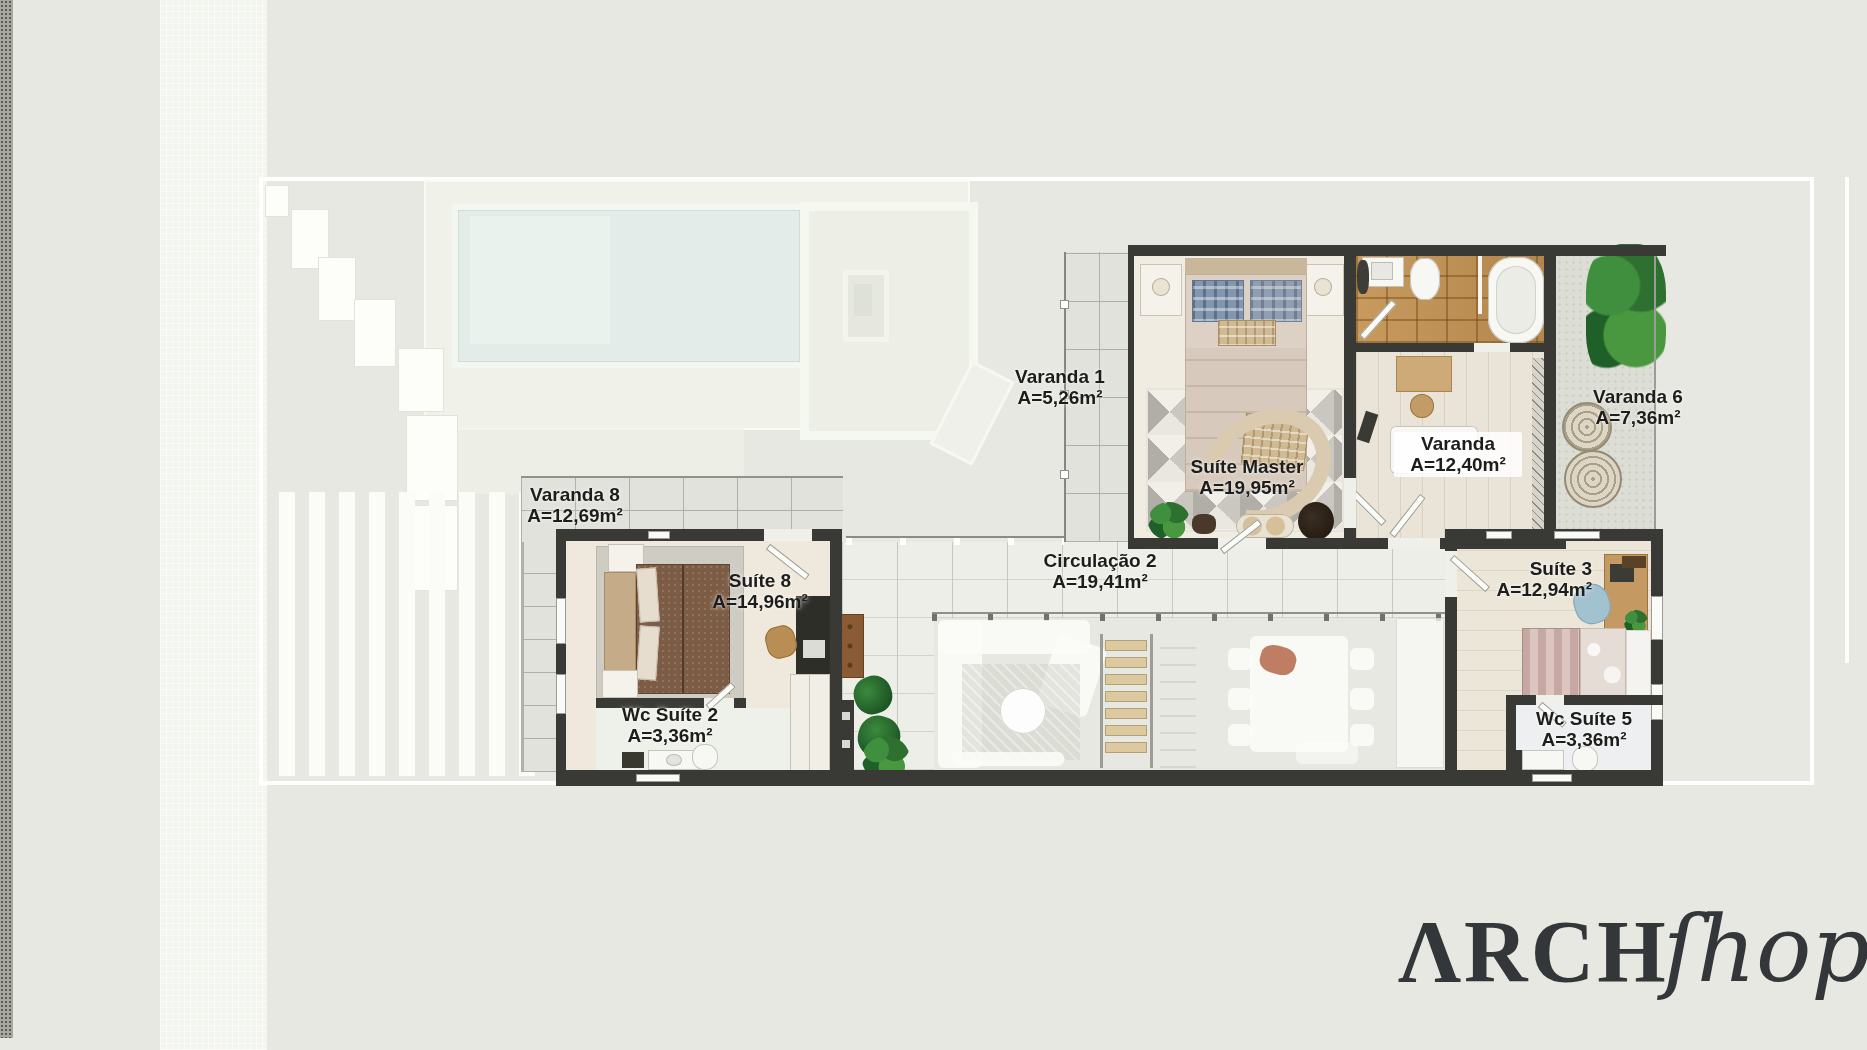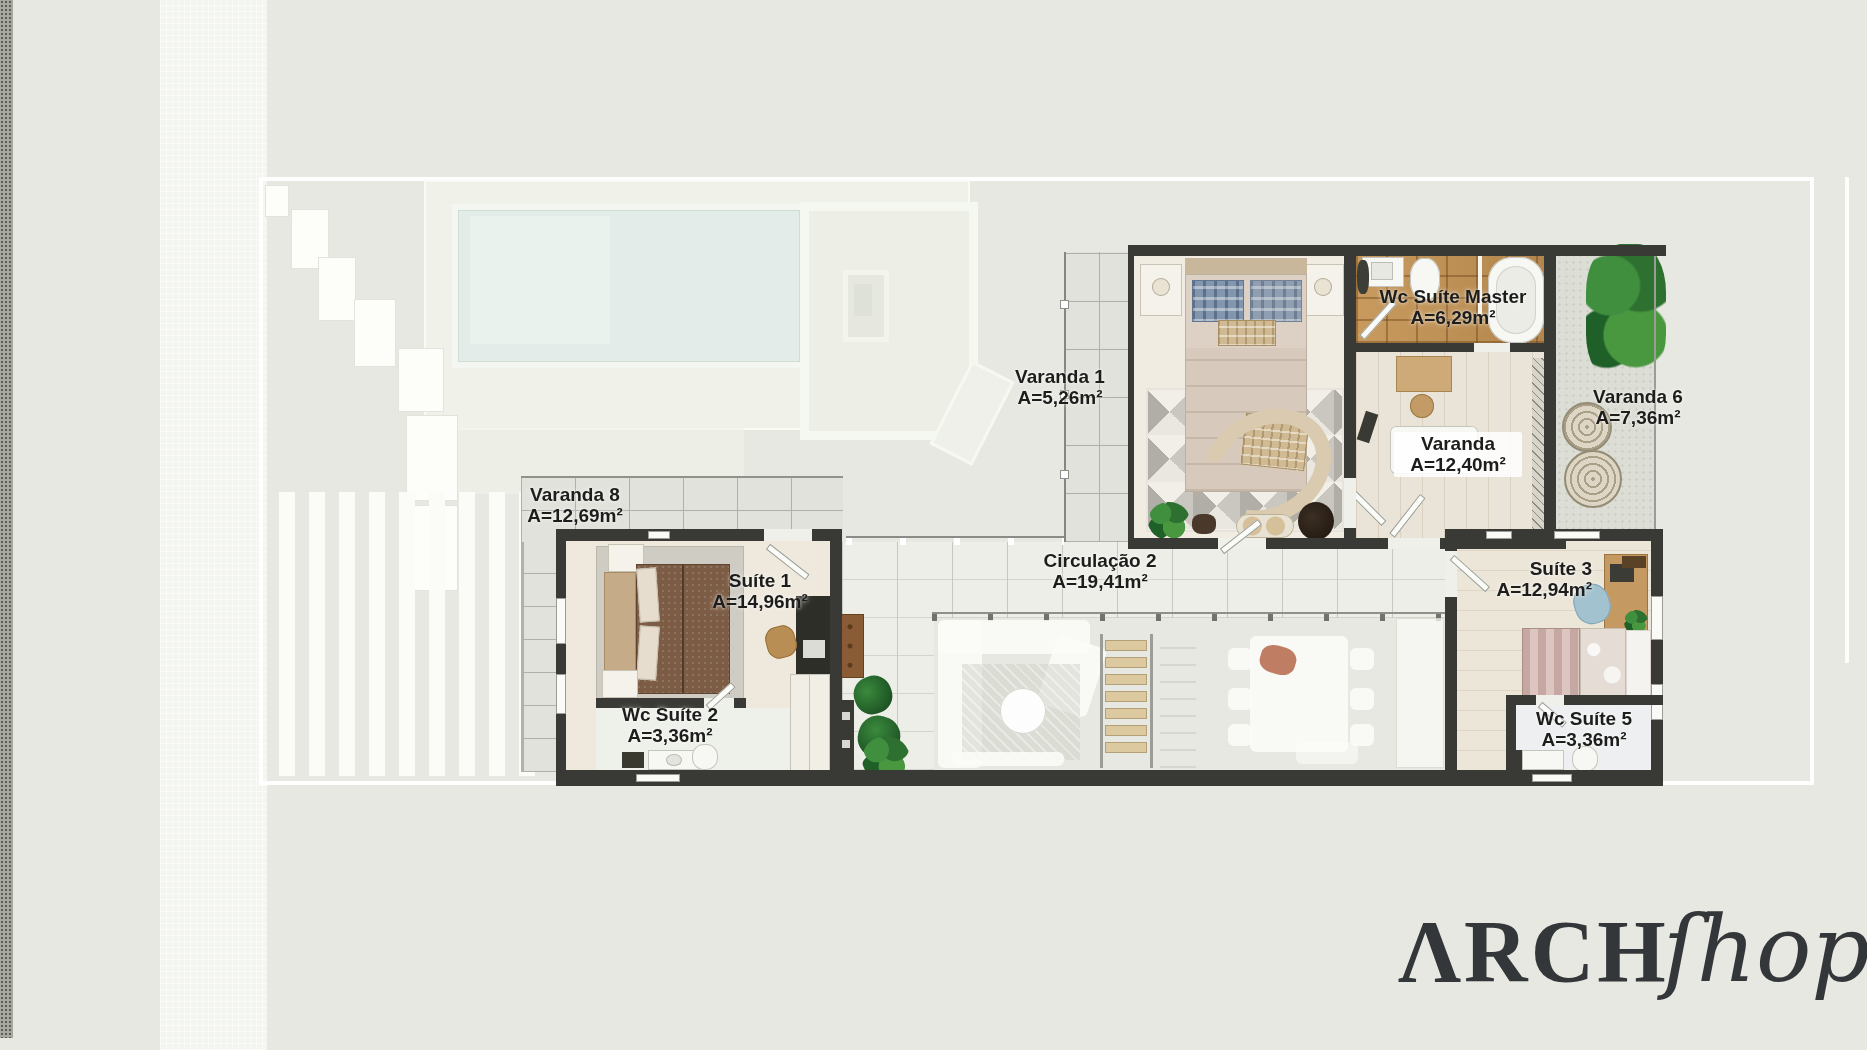--- a/index.html
+++ b/index.html
@@ -295,38 +295,38 @@
   <div class="win" style="left:636px;top:774px;width:44px;height:8px;"></div>
   <div class="win" style="left:1532px;top:774px;width:40px;height:8px;"></div>
 
   <div class="abs" style="left:846px;top:536px;width:218px;height:7px;border-top:2px solid #8a8c85;
               background:repeating-linear-gradient(90deg,#ffffff 0 6px,transparent 6px 54px);"></div>
 
   <div class="lbl" style="left:998px;top:366px;width:124px;">
     <span>Varanda 1</span>
       <span>A=5,26m²</span>
   </div>
-  <div class="lbl" style="left:1360px;top:286px;width:186px;">
-    <span>Wc Suíte Master</span>
-      <span>A=6,29m²</span>
-  </div>
   <div class="lbl" style="left:1574px;top:386px;width:128px;">
     <span>Varanda 6</span>
       <span>A=7,36m²</span>
   </div>
+  <div class="lbl" style="left:1154px;top:456px;width:186px;">
+    <span>Suíte Master</span>
+      <span>A=19,95m²</span>
+  </div>
   <div class="lbl chip" style="left:1394px;top:432px;width:118px;">
     <span>Varanda</span>
       <span>A=12,40m²</span>
   </div>
   <div class="lbl" style="left:503px;top:484px;width:144px;">
     <span>Varanda 8</span>
       <span>A=12,69m²</span>
   </div>
   <div class="lbl" style="left:690px;top:570px;width:140px;">
-    <span>Suíte 1</span>
+    <span>Suíte 8</span>
       <span>A=14,96m²</span>
   </div>
   <div class="lbl" style="left:1012px;top:550px;width:176px;">
     <span>Circulação 2</span>
       <span>A=19,41m²</span>
   </div>
   <div class="lbl" style="left:1462px;top:558px;width:130px;text-align:right;">
     <span>Suíte 3</span>
       <span>A=12,94m²</span>
   </div>

